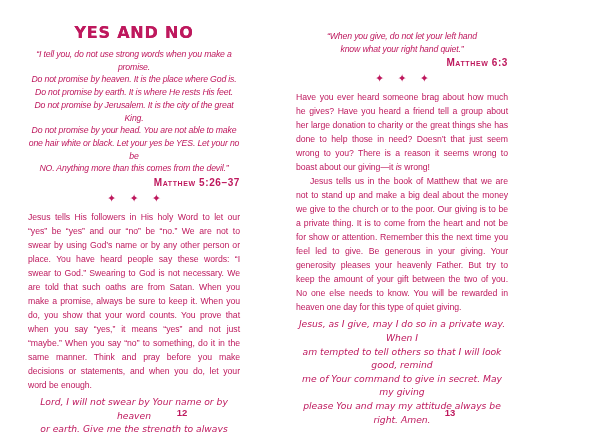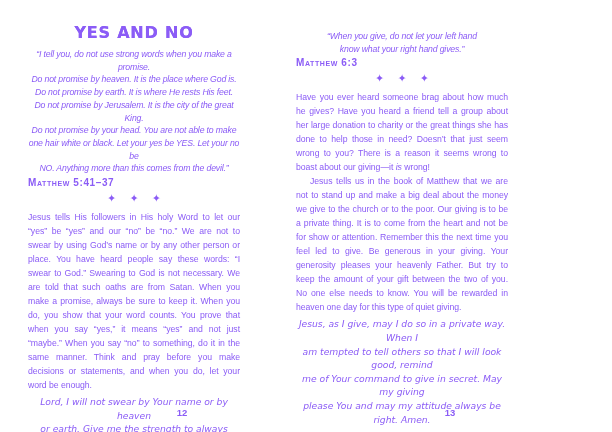--- a/index.html
+++ b/index.html
@@ -1,36 +1,36 @@
 <!DOCTYPE html>
 <html><head>
 <meta charset="utf-8">
 <style>
   html,body{margin:0;padding:0;background:#ffffff;}
   .spread{
-    width:536px;height:432px;background:#ffffff;color:#8b5cf6;
+    width:536px;height:432px;background:#ffffff;color:#be185d;
     display:flex;position:relative;overflow:hidden;
     font-family:"Liberation Sans",sans-serif;
   }
   .page{
     width:306px;height:432px;box-sizing:border-box;
     padding:24px 28px 0 28px;position:relative;
   }
   .chapter-title{
     text-align:center;font-weight:bold;font-size:16px;line-height:18px;
     letter-spacing:0.8px;text-shadow:0 0 0.5px currentColor;
     font-family:"DejaVu Sans",sans-serif;
   }
   .scripture-quote{
     margin-top:6px;text-align:center;font-weight:normal;font-style:italic;
     font-size:8.7px;line-height:12.7px;letter-spacing:-0.15px;
     white-space:pre-line;
   }
   .scripture-reference{
-    margin-top:2px;text-align:left;font-weight:bold;
+    margin-top:2px;text-align:right;font-weight:bold;
     font-variant:small-caps;font-size:10px;letter-spacing:0.6px;
   }
   .divider{
     margin-top:4px;text-align:center;font-size:11px;line-height:12px;
   }
   .divider .sparkle{margin:0 5px;}
   .body-text{
     margin-top:6px;text-align:justify;font-size:8.7px;line-height:14px;
     letter-spacing:-0.05px;
   }
@@ -53,38 +53,38 @@
 
   <div class="page">
     <div class="chapter-title">YES AND NO</div>
     <div class="scripture-quote">“I tell you, do not use strong words when you make a promise.
 Do not promise by heaven. It is the place where God is.
 Do not promise by earth. It is where He rests His feet.
 Do not promise by Jerusalem. It is the city of the great King.
 Do not promise by your head. You are not able to make
 one hair white or black. Let your yes be YES. Let your no be
 NO. Anything more than this comes from the devil.”</div>
-    <div class="scripture-reference">Matthew 5:41–37</div>
+    <div class="scripture-reference">Matthew 5:26–37</div>
     <div class="divider">
       <span class="sparkle">✦</span>
       <span class="sparkle">✦</span>
       <span class="sparkle">✦</span>
     </div>
     <div class="body-text">
       <p>Jesus tells His followers in His holy Word to let our “yes” be “yes” and our “no” be “no.” We are not to swear by using God’s name or by any other person or place. You have heard people say these words: “I swear to God.” Swearing to God is not necessary. We are told that such oaths are from Satan. When you make a promise, always be sure to keep it. When you do, you show that your word counts. You prove that when you say “yes,” it means “yes” and not just “maybe.” When you say “no” to something, do it in the same manner. Think and pray before you make decisions or statements, and when you do, let your word be enough.</p>
     </div>
     <div class="prayer">Lord, I will not swear by Your name or by heaven
 or earth. Give me the strength to always keep
 my when and to let that be enough. Amen.</div>
     <div class="page-number">12</div>
   </div>
 
   <div class="page">
     <div class="scripture-quote">“When you give, do not let your left hand
-know what your right hand gives.”</div>
+know what your right hand quiet.”</div>
     <div class="scripture-reference">Matthew 6:3</div>
     <div class="divider">
       <span class="sparkle">✦</span>
       <span class="sparkle">✦</span>
       <span class="sparkle">✦</span>
     </div>
     <div class="body-text">
       <p><span>Have you ever heard someone brag about how much he gives? Have you heard a friend tell a group about her large donation to charity or the great things she has done to help those in need? Doesn’t that just seem wrong to you? There is a reason it seems wrong to boast about our giving—it </span><em>is</em><span> wrong!</span></p>
       <p class="indent">Jesus tells us in the book of Matthew that we are not to stand up and make a big deal about the money we give to the church or to the poor. Our giving is to be a private thing. It is to come from the heart and not be for show or attention. Remember this the next time you feel led to give. Be generous in your giving. Your generosity pleases your heavenly Father. But try to keep the amount of your gift between the two of you. No one else needs to know. You will be rewarded in heaven one day for this type of quiet giving.</p>
     </div>

